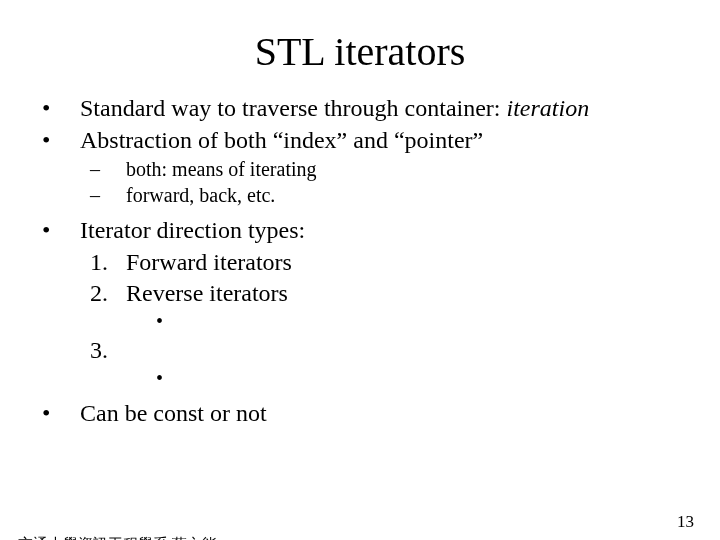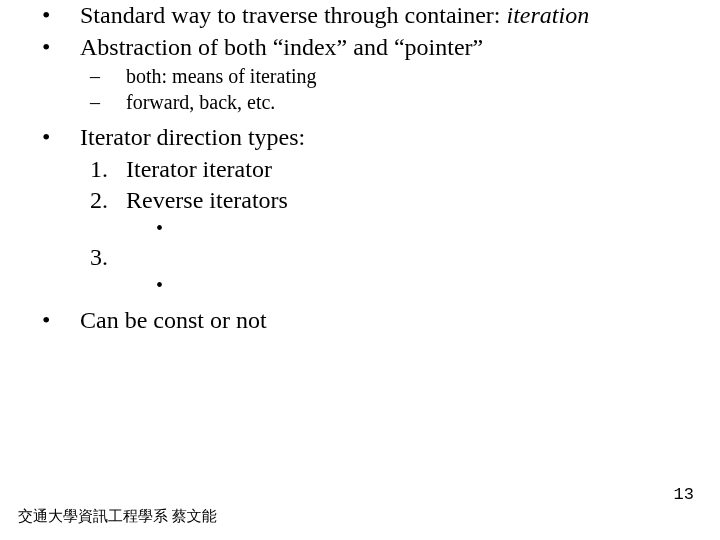--- a/index.html
+++ b/index.html
@@ -87,28 +87,28 @@
     left: 18px;
     bottom: 14px;
     font-size: 15px;
     font-family: "PMingLiU", "MingLiU", "SimSun", serif;
   }
   .pagenum {
     position: absolute;
     right: 26px;
     bottom: 36px;
     font-size: 17px;
-    font-family: Liberation Mono, monospace;
   }
 </style>
 </head>
 <body>
 
 <div class="slide">
 
+  <div class="title">STL iterators</div>
 
   <div class="content">
 
     <div class="row l1">
       <div class="bullet">•</div>
       <div>
         <span>Standard way to traverse through container: </span><span class="italic">iteration</span>
       </div>
     </div>
 
@@ -129,21 +129,21 @@
 
     <div class="gap-s"></div>
 
     <div class="row l1">
       <div class="bullet">•</div>
       <div>Iterator direction types:</div>
     </div>
 
     <div class="row l2num">
       <div class="bullet">1.</div>
-      <div>Iterator iterator</div>
+      <div>Forward iterators</div>
     </div>
 
     <div class="row l2num">
       <div class="bullet">2.</div>
       <div>Reverse iterators</div>
     </div>
 
     <div class="row l3">
       <div class="bullet">•</div>
     </div>

